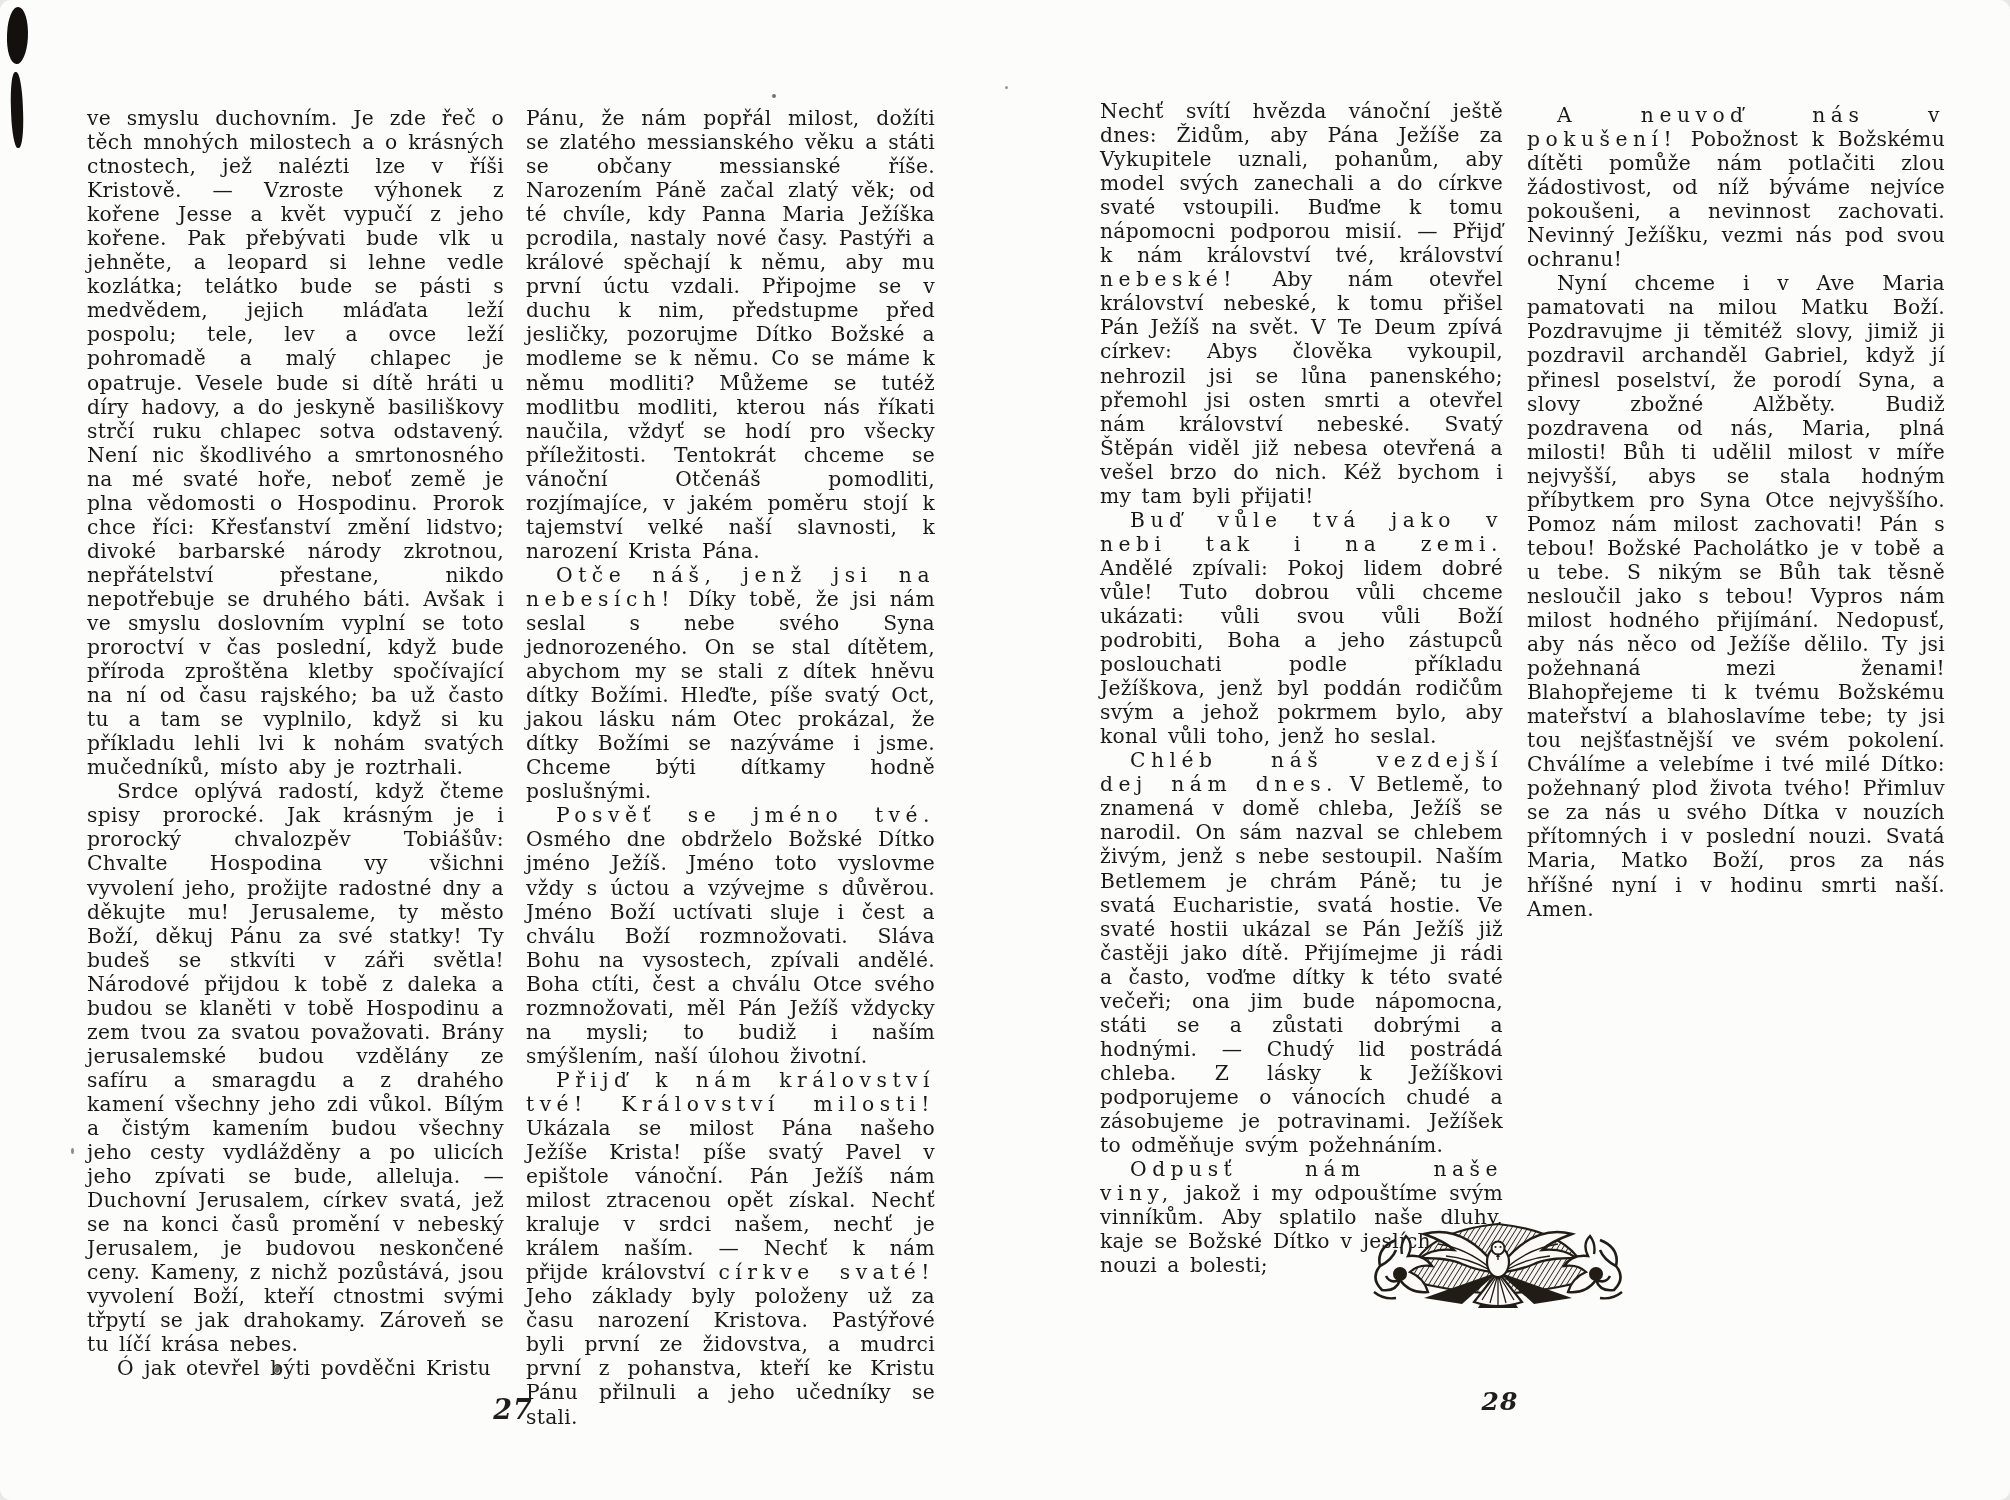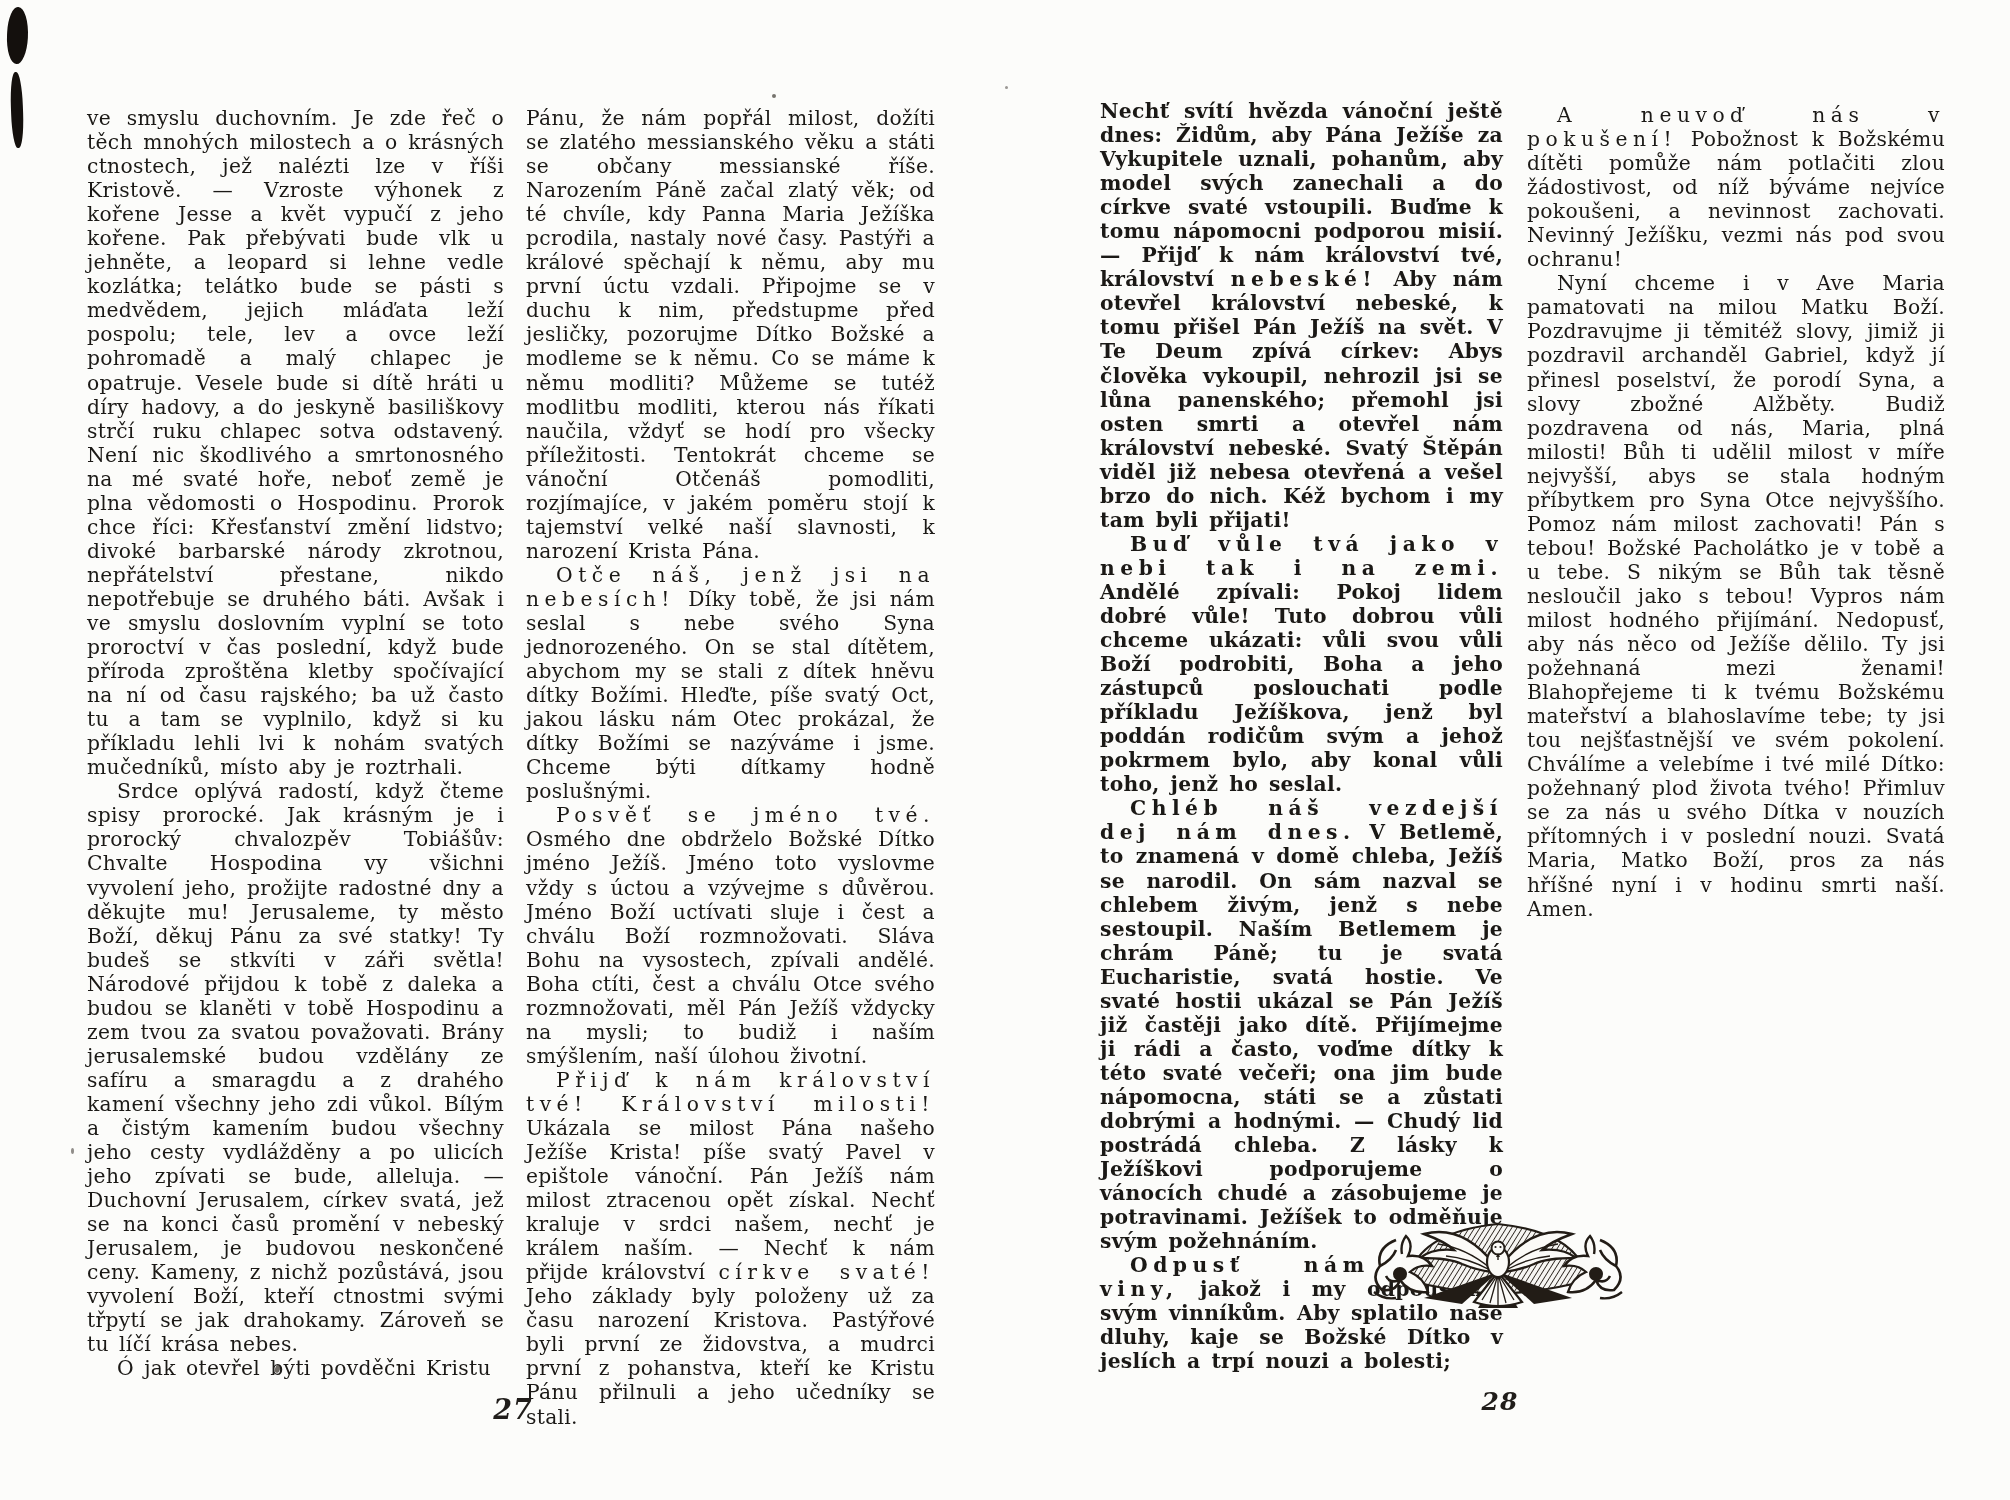--- a/index.html
+++ b/index.html
@@ -4,20 +4,21 @@
 <title>Book scan spread</title>
 <style>
   html,body{margin:0;padding:0;background:#e8e8e6;}
   .scan{
     position:relative;
     width:2010px;height:1500px;
     background:#fcfcfa;
     overflow:hidden;
     font-family:"DejaVu Serif","Liberation Serif",serif;
     color:#1b1916;
+    border-radius:11px;
   }
   .col{
     position:absolute;
     font-size:20.3px;
     line-height:24.05px;
     text-align:justify;
     word-spacing:3.5px;
     letter-spacing:0.3px;
   }
   .col p{margin:0;padding:0;text-indent:30px;}
@@ -62,21 +63,21 @@
       <p class="par"><span>Ó jak otevřel býti povděčni Kristu</span></p>
     </div>
   <div class="col" id="c12" style="left:526px;top:106px;width:409px;">
       <p class="par cont"><span>Pánu, že nám popřál milost, dožíti se zlatého messianského věku a státi se občany messianské říše. Narozením Páně začal zlatý věk; od té chvíle, kdy Panna Maria Ježíška pcrodila, nastaly nové časy. Pastýři a králové spěchají k němu, aby mu první úctu vzdali. Připojme se v duchu k nim, předstupme před jesličky, pozorujme Dítko Božské a modleme se k němu. Co se máme k němu modliti? Můžeme se tutéž modlitbu modliti, kterou nás říkati naučila, vždyť se hodí pro všecky příležitosti. Tentokrát chceme se vánoční Otčenáš pomodliti, rozjímajíce, v jakém poměru stojí k tajemství velké naší slavnosti, k narození Krista Pána.</span></p>
       <p class="par"><span class="sperr">Otče náš, jenž jsi na nebesích!</span><span> Díky tobě, že jsi nám seslal s nebe svého Syna jednorozeného. On se stal dítětem, abychom my se stali z dítek hněvu dítky Božími. Hleďte, píše svatý Oct, jakou lásku nám Otec prokázal, že dítky Božími se nazýváme i jsme. Chceme býti dítkamy hodně poslušnými.</span></p>
       <p class="par"><span class="sperr">Posvěť se jméno tvé.</span><span> Osmého dne obdrželo Božské Dítko jméno Ježíš. Jméno toto vyslovme vždy s úctou a vzývejme s důvěrou. Jméno Boží uctívati sluje i čest a chválu Boží rozmnožovati. Sláva Bohu na vysostech, zpívali andělé. Boha ctíti, čest a chválu Otce svého rozmnožovati, měl Pán Ježíš vždycky na mysli; to budiž i naším smýšlením, naší úlohou životní.</span></p>
       <p class="par"><span class="sperr">Přijď k nám království tvé! Království milosti!</span><span> Ukázala se milost Pána našeho Ježíše Krista! píše svatý Pavel v epištole vánoční. Pán Ježíš nám milost ztracenou opět získal. Nechť kraluje v srdci našem, nechť je králem naším. — Nechť k nám přijde království </span><span class="sperr">církve svaté!</span><span> Jeho základy byly položeny už za času narození Kristova. Pastýřové byli první ze židovstva, a mudrci první z pohanstva, kteří ke Kristu Pánu přilnuli a jeho učedníky se stali.</span></p>
     </div>
   <div class="pagenum" id="pn27">27</div>
 
-  <div class="col" id="c21" style="left:1100px;top:99px;width:403px;font-weight:bold;">
+  <div class="col" id="c21" style="left:1100px;top:99px;width:403px;">
       <p class="par cont"><span>Nechť svítí hvězda vánoční ještě dnes: Židům, aby Pána Ježíše za Vykupitele uznali, pohanům, aby model svých zanechali a do církve svaté vstoupili. Buďme k tomu nápomocni podporou misií. — Přijď k nám království tvé, království </span><span class="sperr">nebeské!</span><span> Aby nám otevřel království nebeské, k tomu přišel Pán Ježíš na svět. V Te Deum zpívá církev: Abys člověka vykoupil, nehrozil jsi se lůna panenského; přemohl jsi osten smrti a otevřel nám království nebeské. Svatý Štěpán viděl již nebesa otevřená a vešel brzo do nich. Kéž bychom i my tam byli přijati!</span></p>
       <p class="par"><span class="sperr">Buď vůle tvá jako v nebi tak i na zemi.</span><span> Andělé zpívali: Pokoj lidem dobré vůle! Tuto dobrou vůli chceme ukázati: vůli svou vůli Boží podrobiti, Boha a jeho zástupců poslouchati podle příkladu Ježíškova, jenž byl poddán rodičům svým a jehož pokrmem bylo, aby konal vůli toho, jenž ho seslal.</span></p>
       <p class="par"><span class="sperr">Chléb náš vezdejší dej nám dnes.</span><span> V Betlemě, to znamená v domě chleba, Ježíš se narodil. On sám nazval se chlebem živým, jenž s nebe sestoupil. Naším Betlemem je chrám Páně; tu je svatá Eucharistie, svatá hostie. Ve svaté hostii ukázal se Pán Ježíš již častěji jako dítě. Přijímejme ji rádi a často, voďme dítky k této svaté večeři; ona jim bude nápomocna, státi se a zůstati dobrými a hodnými. — Chudý lid postrádá chleba. Z lásky k Ježíškovi podporujeme o vánocích chudé a zásobujeme je potravinami. Ježíšek to odměňuje svým požehnáním.</span></p>
       <p class="par"><span class="sperr">Odpusť nám naše viny,</span><span> jakož i my odpouštíme svým vinníkům. Aby splatilo naše dluhy, kaje se Božské Dítko v jeslích a trpí nouzi a bolesti;</span></p>
     </div>
   <div class="col" id="c22" style="left:1527px;top:103px;width:418px;">
       <p class="par"><span class="sperr">A neuvoď nás v pokušení!</span><span> Pobožnost k Božskému dítěti pomůže nám potlačiti zlou žádostivost, od níž býváme nejvíce pokoušeni, a nevinnost zachovati. Nevinný Ježíšku, vezmi nás pod svou ochranu!</span></p>
       <p class="par"><span>Nyní chceme i v Ave Maria pamatovati na milou Matku Boží. Pozdravujme ji těmitéž slovy, jimiž ji pozdravil archanděl Gabriel, když jí přinesl poselství, že porodí Syna, a slovy zbožné Alžběty. Budiž pozdravena od nás, Maria, plná milosti! Bůh ti udělil milost v míře nejvyšší, abys se stala hodným příbytkem pro Syna Otce nejvyššího. Pomoz nám milost zachovati! Pán s tebou! Božské Pacholátko je v tobě a u tebe. S nikým se Bůh tak těsně nesloučil jako s tebou! Vypros nám milost hodného přijímání. Nedopusť, aby nás něco od Ježíše dělilo. Ty jsi požehnaná mezi ženami! Blahopřejeme ti k tvému Božskému mateřství a blahoslavíme tebe; ty jsi tou nejšťastnější ve svém pokolení. Chválíme a velebíme i tvé milé Dítko: požehnaný plod života tvého! Přimluv se za nás u svého Dítka v nouzích přítomných i v poslední nouzi. Svatá Maria, Matko Boží, pros za nás hříšné nyní i v hodinu smrti naší. Amen.</span></p>
     </div>
   <div class="pagenum" id="pn28">28</div>

